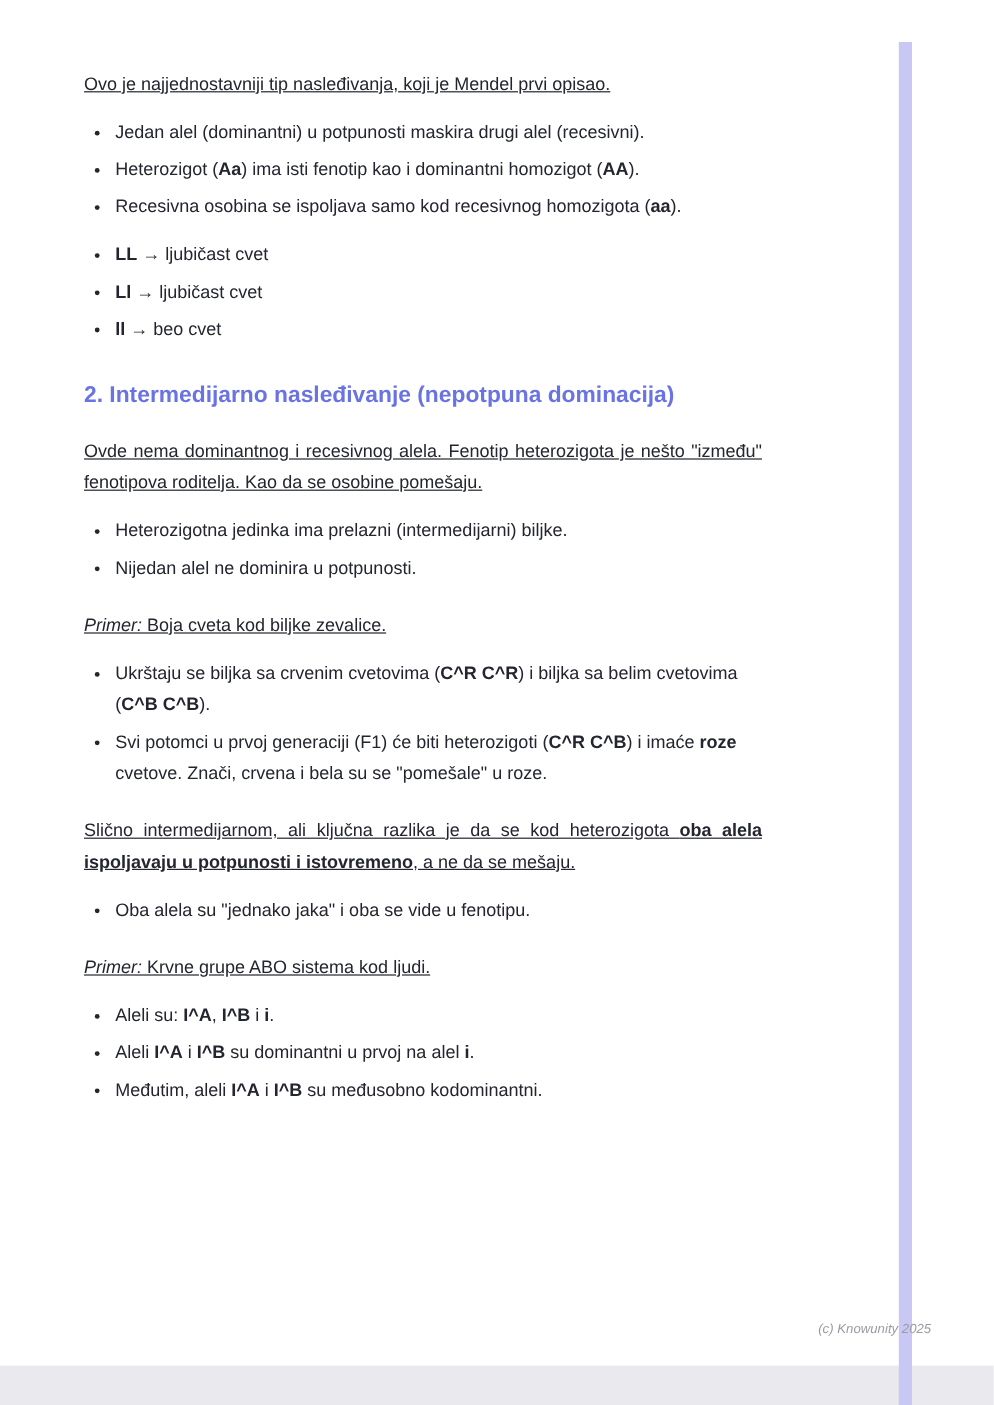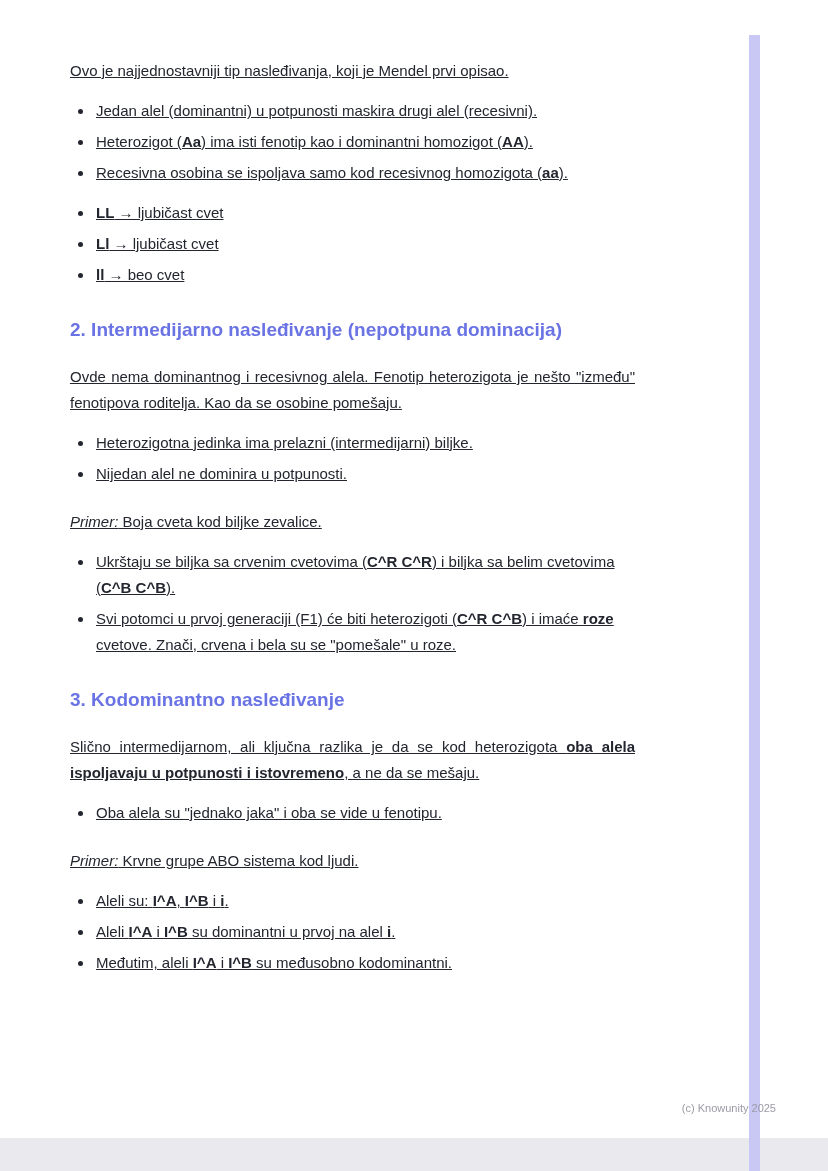--- a/index.html
+++ b/index.html
@@ -39,28 +39,28 @@
     margin:30px 0 0 0;
   }
   .content > .block-heading:first-child{margin-top:0;}
   .block-paragraph{margin:22px 0 0 0;text-decoration:underline;}
   .block-paragraph.justify{text-align:justify;}
   .block-list{
     margin:14px 0 0 0;
     padding-left:24px;
     list-style:disc;
   }
-  .block-list li{margin-bottom:5px;padding-left:2px;text-decoration:underline;}
+  .block-list li{margin-bottom:5px;padding-left:2px;}
   .block-list li::marker{color:var(--text);}
   .b{font-weight:700;}
   .i{font-style:italic;}
   .watermark{
     position:absolute;top:1101px;right:52px;
     font-size:11px;line-height:14px;
-    color:var(--wm);z-index:3;
+    color:var(--wm);z-index:3;font-style:italic;
   }
 </style>
 </head>
 <body>
 
 <div class="page">
   <div class="edge-ribbon"></div>
   <main class="content">
       <p class="block-paragraph"><span>Ovo je najjednostavniji tip nasleđivanja, koji je Mendel prvi opisao.</span></p>
       <ul class="block-list">
@@ -77,21 +77,20 @@
       <p class="block-paragraph justify"><span>Ovde nema dominantnog i recesivnog alela. Fenotip heterozigota je nešto "između" fenotipova roditelja. Kao da se osobine pomešaju.</span></p>
       <ul class="block-list">
         <li><span>Heterozigotna jedinka ima prelazni (intermedijarni) biljke.</span></li>
         <li><span>Nijedan alel ne dominira u potpunosti.</span></li>
       </ul>
       <p class="block-paragraph"><span class="i">Primer:</span><span> Boja cveta kod biljke zevalice.</span></p>
       <ul class="block-list">
         <li><span>Ukrštaju se biljka sa crvenim cvetovima (</span><span class="b">C^R C^R</span><span>) i biljka sa belim cvetovima (</span><span class="b">C^B C^B</span><span>).</span></li>
         <li><span>Svi potomci u prvoj generaciji (F1) će biti heterozigoti (</span><span class="b">C^R C^B</span><span>) i imaće </span><span class="b">roze</span><span> cvetove. Znači, crvena i bela su se "pomešale" u roze.</span></li>
       </ul>
-      <h2 class="block-heading"><span>3. Kodominantno nasleđivanje</span></h2>
       <p class="block-paragraph justify"><span>Slično intermedijarnom, ali ključna razlika je da se kod heterozigota </span><span class="b">oba alela ispoljavaju u potpunosti i istovremeno</span><span>, a ne da se mešaju.</span></p>
       <ul class="block-list">
         <li><span>Oba alela su "jednako jaka" i oba se vide u fenotipu.</span></li>
       </ul>
       <p class="block-paragraph"><span class="i">Primer:</span><span> Krvne grupe ABO sistema kod ljudi.</span></p>
       <ul class="block-list">
         <li><span>Aleli su: </span><span class="b">I^A</span><span>, </span><span class="b">I^B</span><span> i </span><span class="b">i</span><span>.</span></li>
         <li><span>Aleli </span><span class="b">I^A</span><span> i </span><span class="b">I^B</span><span> su dominantni u prvoj na alel </span><span class="b">i</span><span>.</span></li>
         <li><span>Međutim, aleli </span><span class="b">I^A</span><span> i </span><span class="b">I^B</span><span> su međusobno kodominantni.</span></li>
       </ul>

